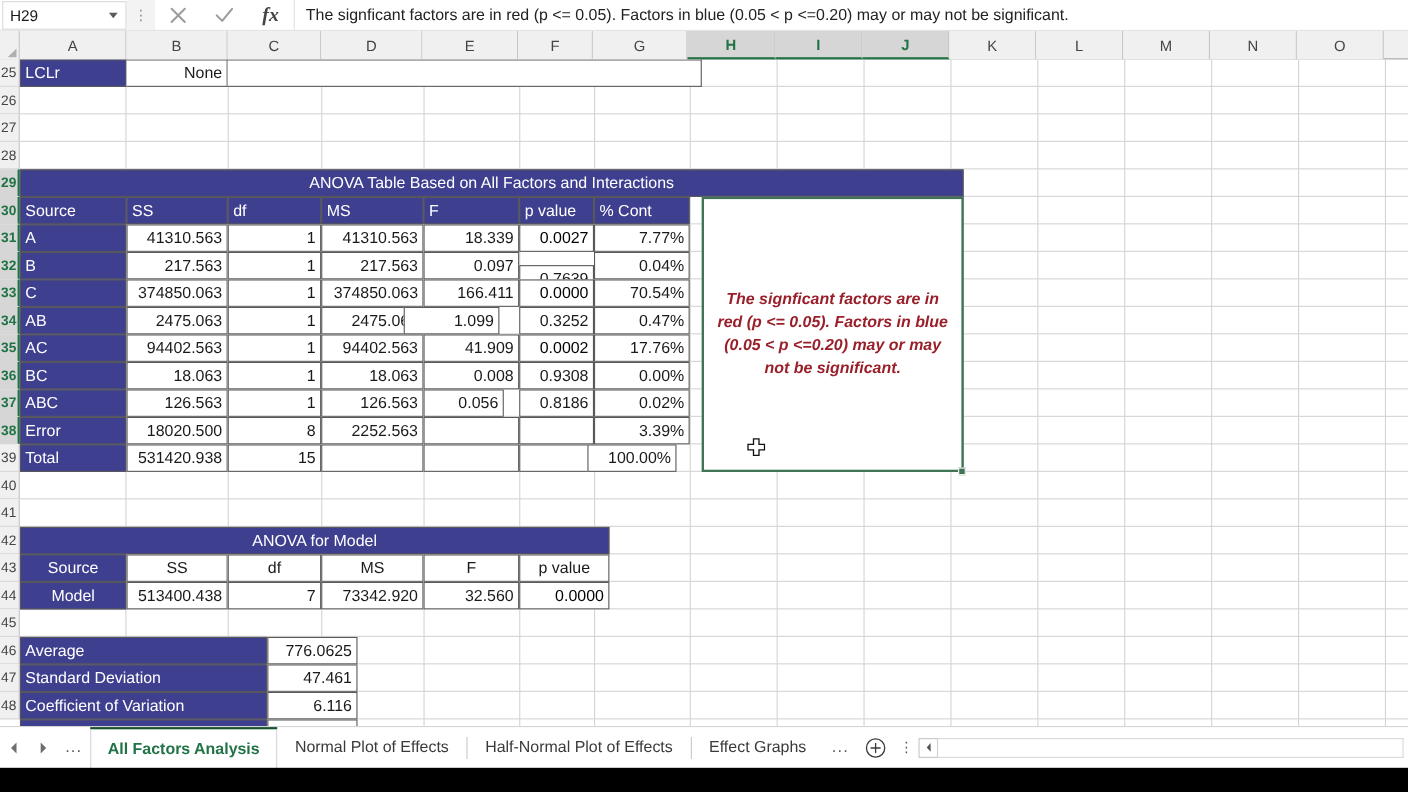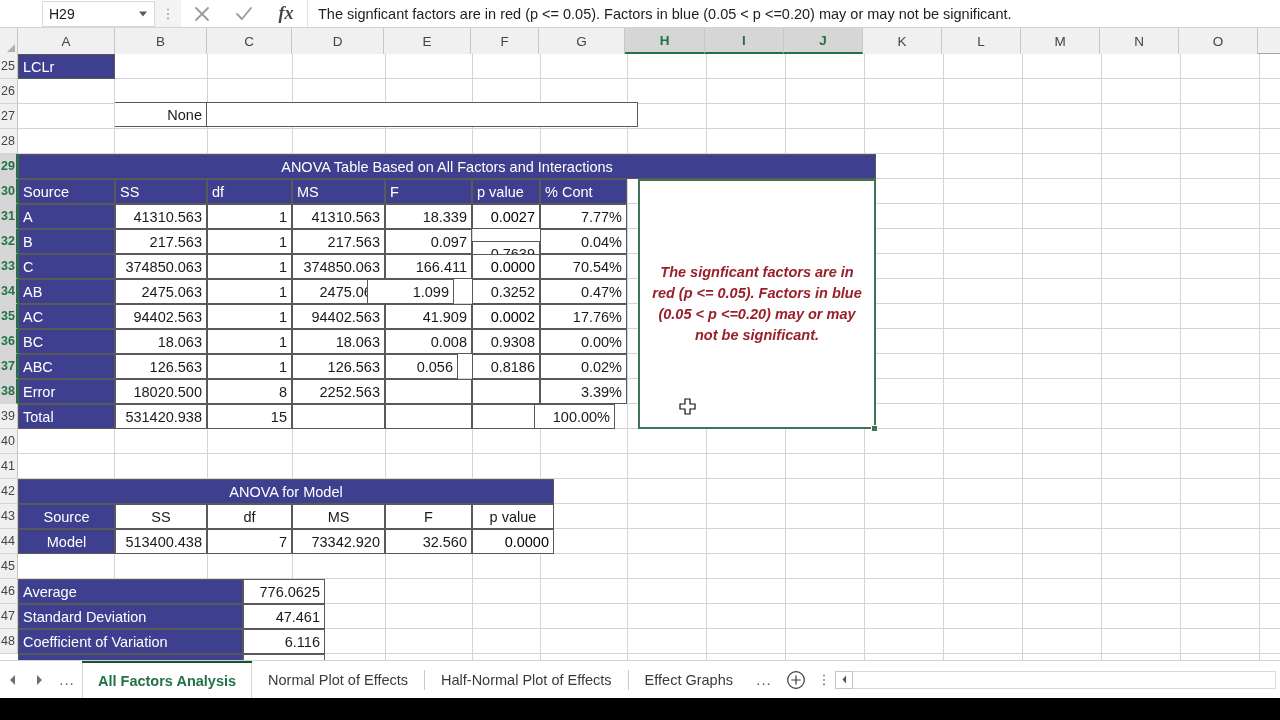--- a/index.html
+++ b/index.html
@@ -10,21 +10,21 @@
     background: #000;
     font-family: "Liberation Sans", sans-serif;
   }
   #app { position: relative; width: 1280px; height: 720px; background: #fff; }
 
   
   #formula-bar {
     position: absolute; left: 0; top: 0; width: 1280px; height: 28px;
     background: #ffffff;
     border-bottom: 1px solid #d4d4d4;
-    display: flex; align-items: stretch; padding-left: 40px;
+    display: flex; align-items: stretch;
   }
   #name-box {
     width: 113px; height: 26px; margin: 1px 0 0 2px;
     border: 1px solid #d9d9d9; background: #fff;
     display: flex; align-items: center; padding-left: 6px;
     font-size: 14px; color: #1a1a1a;
     position: relative;
   }
   #name-box .caret {
     position: absolute; right: 7px; top: 50%; transform: translateY(-50%);
@@ -92,21 +92,21 @@
   }
   .hdrfill { background: #3f3f8f; color: #ffffff; }
   .white   { background: #ffffff; color: #1a1a1a; }
   .r { justify-content: flex-end; }
   .c { justify-content: center; }
   .l { justify-content: flex-start; }
   .red { color: #000000; }
   .bdr { border: 1px solid #595959; }
   .bdr-t { border-top: 1px solid #595959; }
   .bdr-b { border-bottom: 1px solid #595959; }
-  .bdr-r { border-right: 1px solid #595959; margin-top: 48px; }
+  .bdr-r { border-right: 1px solid #595959; }
 
   
   #note-box {
     position: absolute; background: #ffffff;
     border: 1px solid #3f7556;
     display: flex; align-items: center; justify-content: center;
   }
   #note-text {
     color: #99202a; font-weight: bold; font-style: italic;
     font-size: 14.5px; line-height: 1.45; text-align: center;

